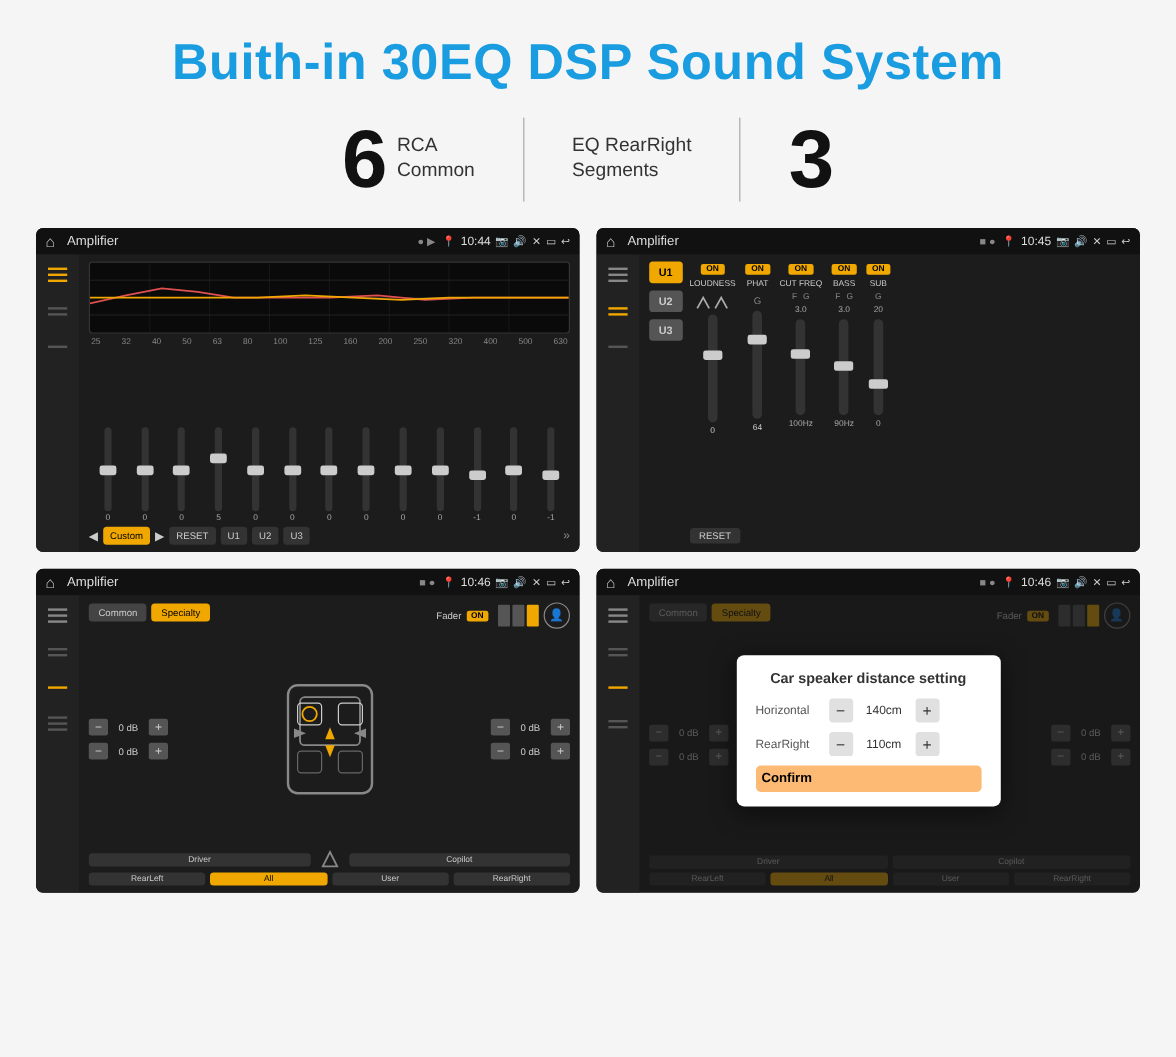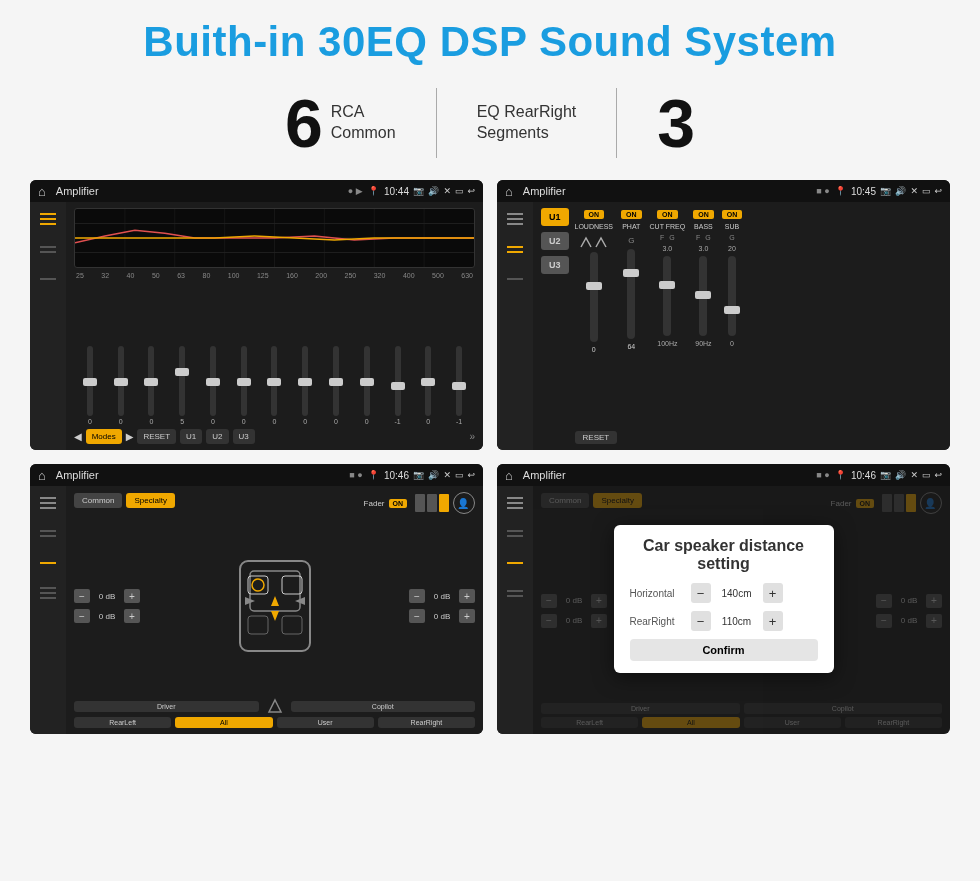--- a/index.html
+++ b/index.html
@@ -6,21 +6,21 @@
     body {
       background: #f5f5f5;
       font-family: Arial, sans-serif;
       width: 980px;
       min-height: 881px;
       overflow: hidden;
     }
 
     .page-wrapper {
       background: #f5f5f5;
-      padding: 18px 30px 20px;
+      padding: 28px 30px 20px;
     }
 
     
     .main-title {
       text-align: center;
       font-size: 42px;
       font-weight: 900;
       color: #1a9de0;
       margin-bottom: 22px;
       letter-spacing: 0.5px;
@@ -377,21 +377,21 @@
       left: 50%;
       transform: translate(-50%, -50%);
       background: #fff;
       border-radius: 6px;
       padding: 12px 16px;
       width: 220px;
       z-index: 10;
       box-shadow: 0 4px 20px rgba(0,0,0,0.5);
     }
     .dist-title {
-      font-size: 16px;
+      font-size: 12px;
       color: #333;
       text-align: center;
       margin-bottom: 10px;
       font-weight: bold;
     }
     .dist-row {
       display: flex;
       align-items: center;
       gap: 6px;
       margin-bottom: 8px;
@@ -413,25 +413,24 @@
       color: #333;
       cursor: pointer;
     }
     .dist-val {
       font-size: 10px;
       color: #333;
       min-width: 40px;
       text-align: center;
     }
     .dist-confirm-btn {
-      background: #e5e5e5;
+      background: #fdba74;
       color: #000;
       font-size: 11px;
       font-weight: bold;
-      text-align: center;
       padding: 5px;
       border-radius: 4px;
       margin-top: 4px;
       cursor: pointer;
     }
   </style>
 </head>
 <body>
 
 <div class="page-wrapper">
@@ -604,21 +603,21 @@
               </div>
             <div class="eq-slider-col">
                 <div class="eq-slider-track">
                   <div class="eq-slider-thumb" style="bottom:26px;"></div>
                 </div>
                 <span class="eq-val">-1</span>
               </div>
           </div>
           <div class="eq-bottom-bar">
             <span class="eq-arrow">◀</span>
-            <span class="eq-btn active">Modes</span>
+            <span class="eq-btn active">Custom</span>
             <span class="eq-arrow">▶</span>
             <span class="eq-btn">RESET</span>
             <span class="eq-btn">U1</span>
             <span class="eq-btn">U2</span>
             <span class="eq-btn">U3</span>
             <span class="eq-expand">»</span>
           </div>
         </div>
       </div>
     </div>

